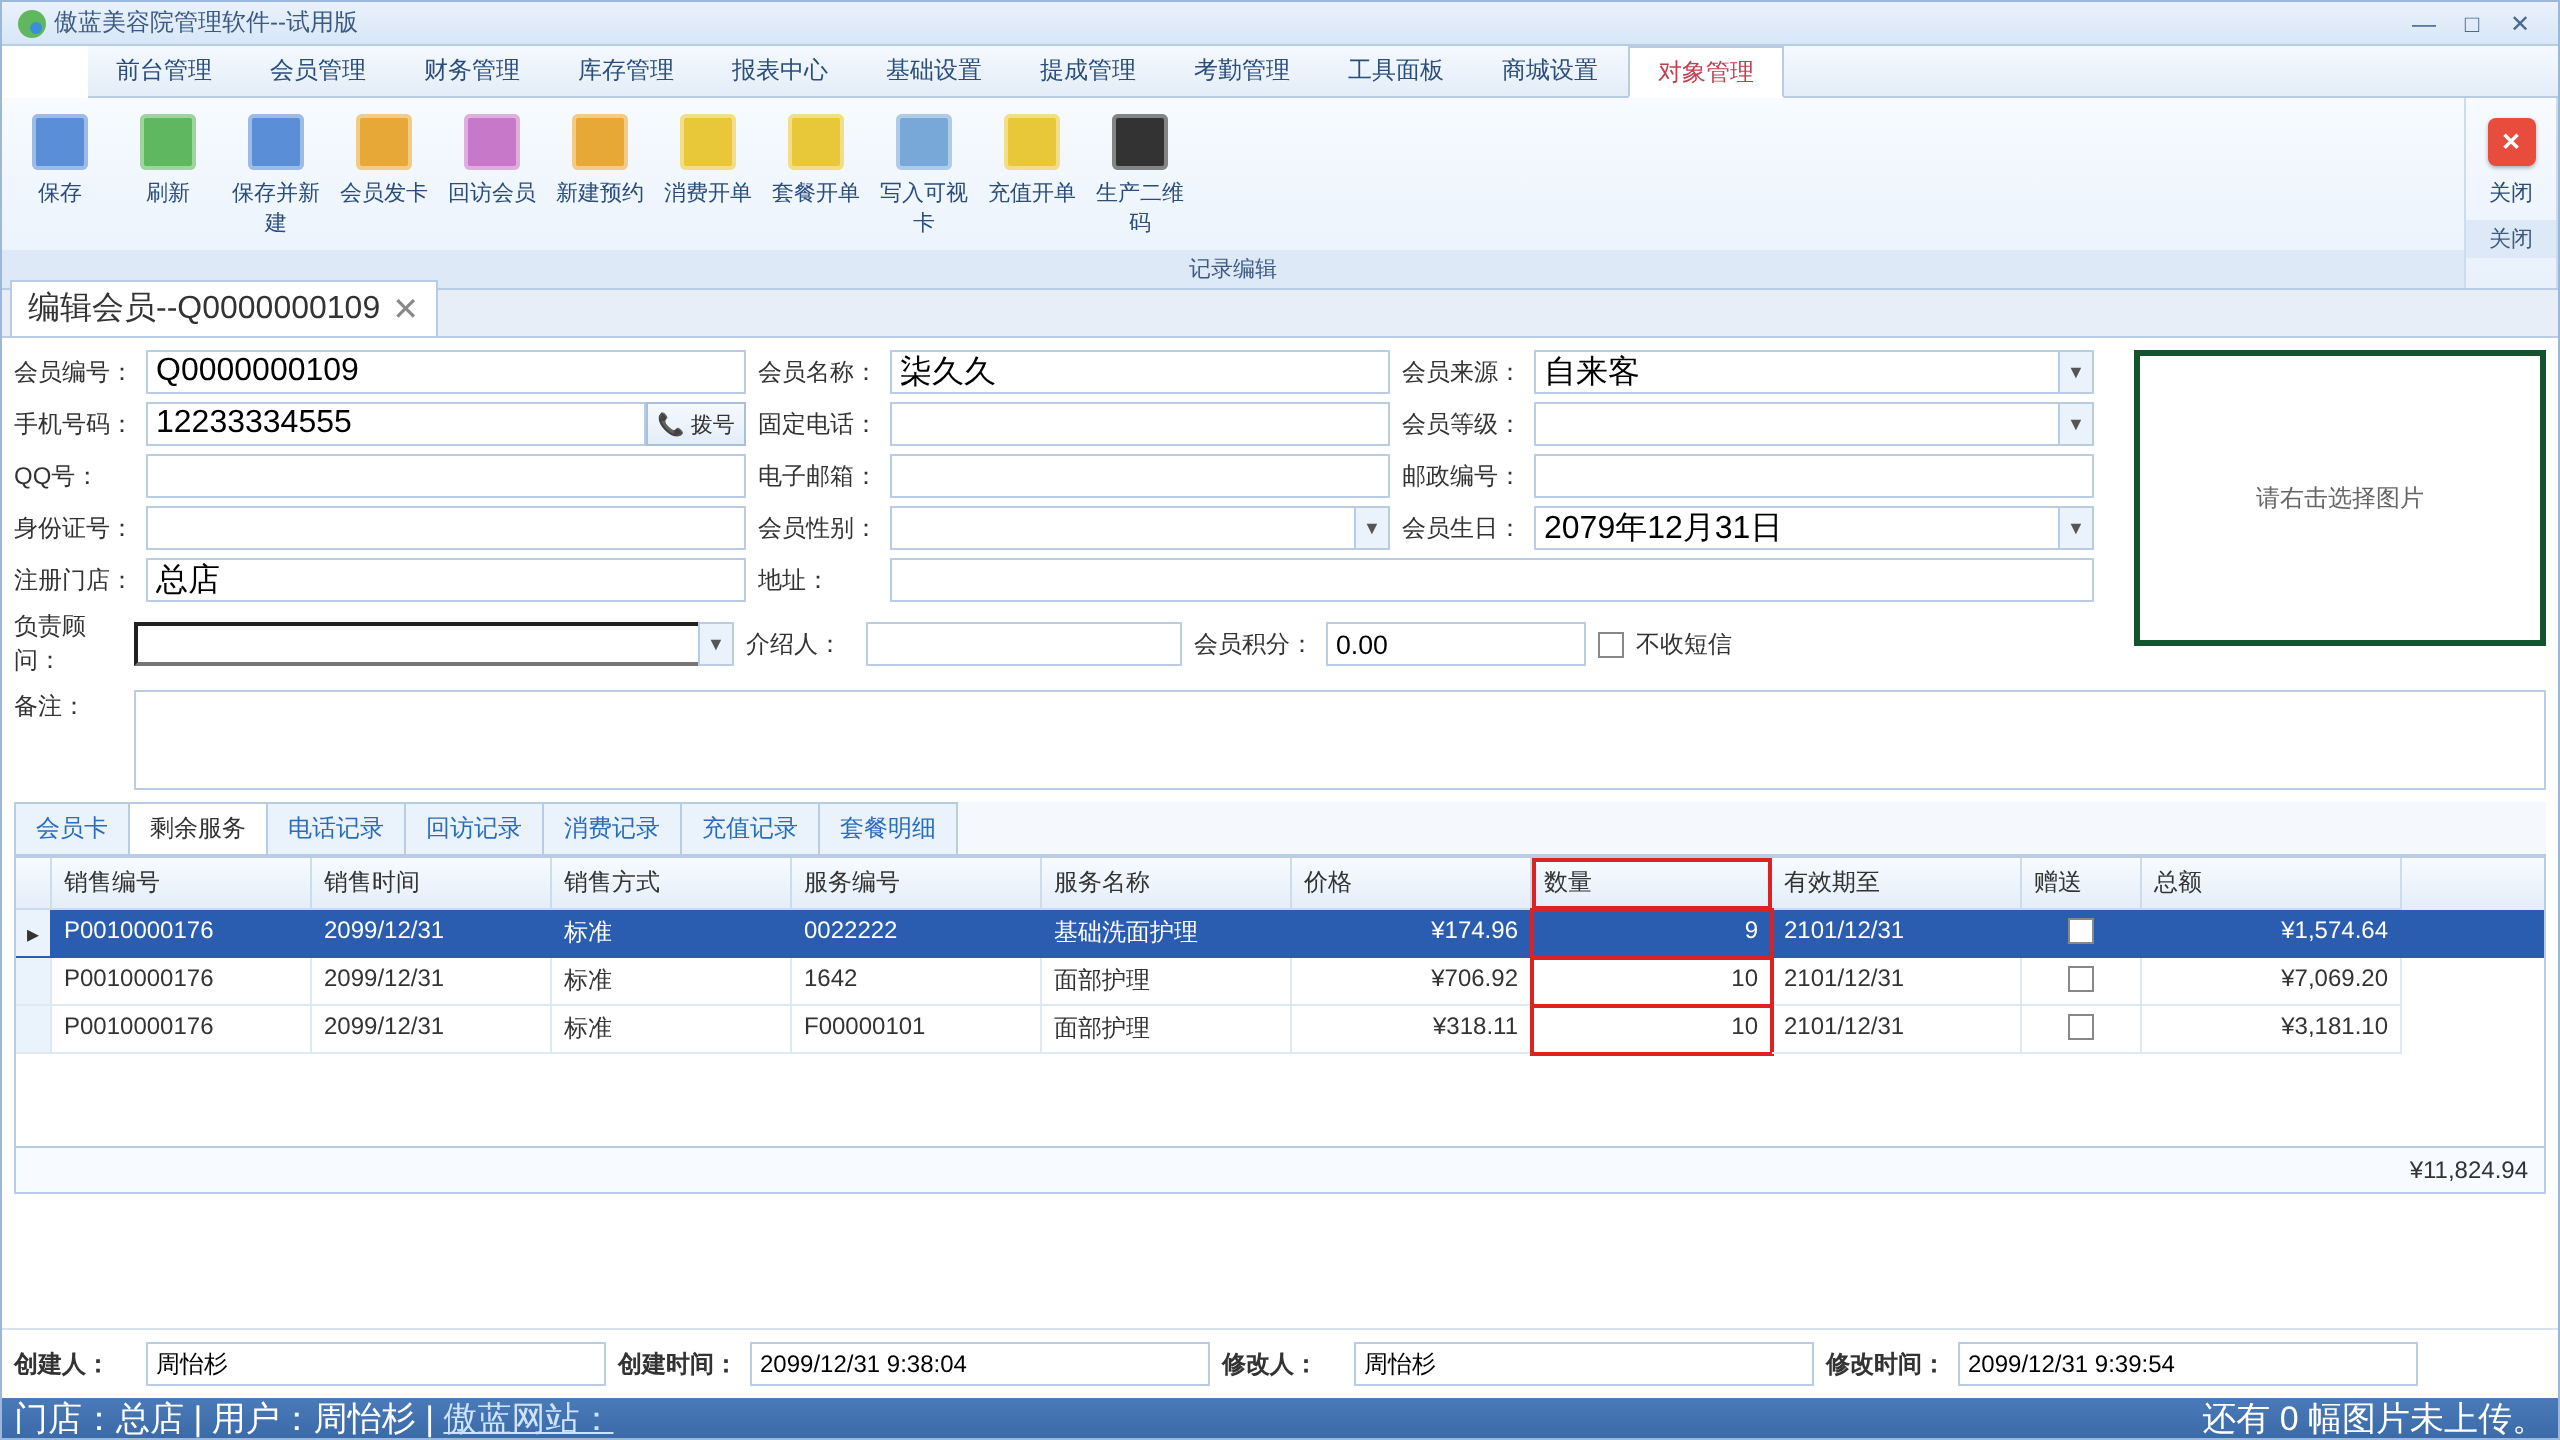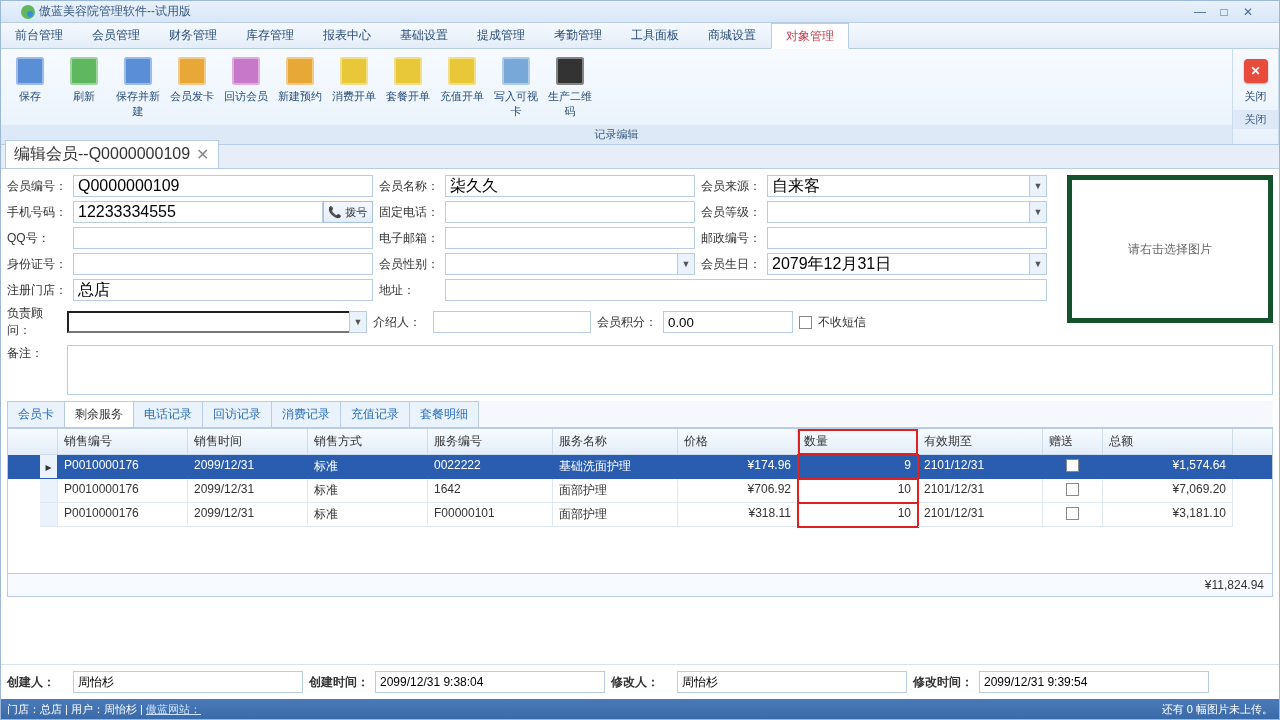--- a/index.html
+++ b/index.html
@@ -1,68 +1,68 @@
 <!DOCTYPE html>
 <html><head>
 <meta charset="utf-8">
 <style>
 * { box-sizing: border-box; margin: 0; padding: 0; }
 body { font-family: "Microsoft YaHei", SimSun, Arial, sans-serif; font-size: 12px; background: #e8eef7; color: #333; overflow: hidden; }
 .window { width: 1280px; height: 720px; background: #fff; display: flex; flex-direction: column; border: 1px solid #9bb7d9; }
-.titlebar { height: 22px; background: linear-gradient(#eaf2fb, #d7e6f7); display: flex; align-items: center; padding: 0 20px; border-bottom: 1px solid #b8cde4; }
+.titlebar { height: 22px; background: linear-gradient(#eaf2fb, #d7e6f7); display: flex; align-items: center; padding: 0 8px; border-bottom: 1px solid #b8cde4; }
 .titlebar .logo { width: 14px; height: 14px; background: #5fb85f; border-radius: 50%; margin-right: 4px; position: relative; }
 .titlebar .logo::after { content: ""; position: absolute; width: 6px; height: 6px; background: #3a8fd8; border-radius: 50%; left: 6px; top: 6px; }
 .titlebar-title { flex: 1; color: #3b5a82; }
 .winbtns { display: flex; gap: 2px; }
 .winbtn { width: 22px; height: 16px; display: flex; align-items: center; justify-content: center; color: #4a6a92; cursor: pointer; }
-.menubar { height: 26px; background: linear-gradient(#f5f9fe, #e3edf8); display: flex; border-bottom: 1px solid #b8cde4; }
+.menubar { height: 26px; background: linear-gradient(#f5f9fe, #e3edf8); display: flex; border-bottom: 1px solid #b8cde4; margin-left: 43px; }
 .menuitem { padding: 0 14px; display: flex; align-items: center; color: #2a4d7a; cursor: pointer; border-right: 1px solid transparent; }
 .menuitem.active { background: #fff; border: 1px solid #b8cde4; border-bottom: 1px solid #fff; margin-bottom: -1px; color: #c04050; }
 .ribbon { display: flex; background: linear-gradient(#f7fbff, #e8f1fb); border-bottom: 1px solid #b8cde4; }
 .ribbon-group { display: flex; flex-direction: column; border-right: 1px solid #cbdced; }
 .ribbon-buttons { display: flex; padding: 2px; }
 .ribbon-btn { width: 54px; display: flex; flex-direction: column; align-items: center; padding: 4px 2px; cursor: pointer; }
 .ribbon-btn .ico { width: 32px; height: 32px; display: flex; align-items: center; justify-content: center; margin-bottom: 2px; }
 .ribbon-btn span { text-align: center; font-size: 11px; color: #2a4d7a; }
 .ribbon-group-label { text-align: center; font-size: 11px; color: #3b5a82; background: #dde9f6; padding: 2px 0; }
 .close-x { width: 24px; height: 24px; background: #e74c3c; border-radius: 4px; display: flex; align-items: center; justify-content: center; color: #fff; font-weight: bold; box-shadow: 0 1px 2px rgba(0,0,0,.3); }
 .tab-strip { height: 24px; background: #e8eef7; display: flex; align-items: flex-end; padding-left: 4px; border-bottom: 1px solid #b8cde4; }
 .doc-tab { background: #fff; border: 1px solid #b8cde4; border-bottom: none; padding: 3px 8px; display: flex; align-items: center; gap: 6px; font-size: 16px; }
 .doc-tab .x { color: #888; cursor: pointer; }
 .form-area { padding: 6px; background: #fff; }
 .form-grid { display: grid; grid-template-columns: 60px 300px 60px 250px 60px 280px; gap: 4px 6px; align-items: center; }
 .form-grid label { text-align: left; color: #333; font-size: 12px; white-space: nowrap; }
 .form-grid input, .form-grid select { height: 22px; border: 1px solid #b8cde4; padding: 0 4px; font-size: 16px; width: 100%; }
 .form-row2 { display: flex; align-items: center; gap: 6px; margin-top: 4px; }
-.photo-box { border: 5px solid #14532d; width: 206px; height: 148px; display: flex; align-items: center; justify-content: center; color: #666; }
+.photo-box { border: 3px solid #14532d; width: 206px; height: 148px; display: flex; align-items: center; justify-content: center; color: #666; }
 .top-form-wrap { display: flex; gap: 8px; }
 .dial-btn { width: 50px; height: 22px; background: linear-gradient(#f5f9fe,#e3edf8); border: 1px solid #a8c0db; display: inline-flex; align-items: center; justify-content: center; gap: 3px; cursor: pointer; font-size: 11px; }
 .remark-row { display: flex; gap: 6px; margin-top: 6px; }
 .remark-row textarea { flex: 1; height: 50px; border: 1px solid #b8cde4; resize: none; font-size: 12px; padding: 4px; }
 .sub-tabs { display: flex; border-bottom: 1px solid #b8cde4; background: #f5f9fe; margin-top: 6px; }
 .sub-tab { padding: 4px 10px; border: 1px solid #b8cde4; border-bottom: none; margin-right: -1px; background: #eaf2fb; color: #2a6dbb; cursor: pointer; font-size: 12px; }
 .sub-tab.active { background: #fff; color: #333; }
 .grid { border: 1px solid #b8cde4; }
-.grid-head, .grid-row { display: grid; grid-template-columns: 18px 130px 120px 120px 125px 125px 120px 120px 125px 60px 130px; padding-left: 32px; }
+.grid-head, .grid-row { display: grid; grid-template-columns: 18px 130px 120px 120px 125px 125px 120px 120px 125px 60px 130px; }
 .grid-head { background: linear-gradient(#f7fbff,#e3edf8); }
 .gh { border-right: 1px solid #cbdced; border-bottom: 1px solid #cbdced; padding: 4px 6px; font-size: 12px; color: #333; overflow: hidden; white-space: nowrap; }
 .gh.qty { outline: 2px solid #d22; outline-offset: -2px; }
 .grid-row .gc { border-right: 1px solid #e0e8f2; border-bottom: 1px solid #e0e8f2; padding: 3px 6px; font-size: 12px; overflow: hidden; white-space: nowrap; }
 .grid-row.sel { background: #2a5db0; color: #fff; }
 .grid-row.sel .gc { border-color: #2a5db0; }
 .gc.num { text-align: right; }
 .gc.qty { outline: 2px solid #d22; outline-offset: -1px; text-align: right; }
 .grid-row .marker { display: flex; align-items: center; justify-content: center; background: #eaf2fb; color: #333; }
 .grid-row.sel .marker { background: #eaf2fb; color: #333; }
 .grid-body { height: 118px; background: #fff; }
 .total-bar { text-align: right; padding: 4px 8px; border: 1px solid #b8cde4; border-top: none; background: #f7fbff; font-size: 12px; }
 .footer-form { display: flex; gap: 6px; padding: 6px; align-items: center; background: #fff; border-top: 1px solid #d7e2ef; }
 .footer-form label { width: 60px; font-weight: bold; }
 .footer-form input { height: 22px; border: 1px solid #b8cde4; padding: 0 4px; font-size: 12px; }
-.statusbar { height: 20px; background: linear-gradient(#4a7ab8,#3a6aa8); color: #fff; display: flex; align-items: center; padding: 0 6px; font-size: 11px; justify-content: space-between; text-align: center; }
+.statusbar { height: 20px; background: linear-gradient(#4a7ab8,#3a6aa8); color: #fff; display: flex; align-items: center; padding: 0 6px; font-size: 17px; justify-content: space-between; text-align: center; }
 .statusbar a { color: #cde3ff; text-decoration: underline; }
 .chk { width: 13px; height: 13px; border: 1px solid #888; display: inline-block; background: #fff; vertical-align: middle; }
 .phone-cell { display: flex; gap: 0; }
 .phone-cell input { flex: 1; }
 .sel-input { display: flex; }
 .sel-input input { flex: 1; border-right: none; }
 .sel-input .dd { width: 18px; height: 22px; border: 1px solid #b8cde4; background: #eaf2fb; display: flex; align-items: center; justify-content: center; cursor: pointer; font-size: 9px; color: #555; }
 </style>
 </head>
 <body>
@@ -138,29 +138,29 @@
             <span>消费开单</span>
           </div>
           <div class="ribbon-btn">
             <div class="ico">
               <div style="width:28px;height:28px;background:#e8c838;border-radius:3px;box-shadow:inset 0 0 0 2px rgba(255,255,255,.4)"></div>
             </div>
             <span>套餐开单</span>
           </div>
           <div class="ribbon-btn">
             <div class="ico">
+              <div style="width:28px;height:28px;background:#78a8d8;border-radius:3px;box-shadow:inset 0 0 0 2px rgba(255,255,255,.4)"></div>
+            </div>
+            <span>写入可视卡</span>
+          </div>
+          <div class="ribbon-btn">
+            <div class="ico">
               <div style="width:28px;height:28px;background:#e8c838;border-radius:3px;box-shadow:inset 0 0 0 2px rgba(255,255,255,.4)"></div>
             </div>
             <span>充值开单</span>
-          </div>
-          <div class="ribbon-btn">
-            <div class="ico">
-              <div style="width:28px;height:28px;background:#78a8d8;border-radius:3px;box-shadow:inset 0 0 0 2px rgba(255,255,255,.4)"></div>
-            </div>
-            <span>写入可视卡</span>
           </div>
           <div class="ribbon-btn">
             <div class="ico">
               <div style="width:28px;height:28px;background:#333;border-radius:3px;box-shadow:inset 0 0 0 2px rgba(255,255,255,.4)"></div>
             </div>
             <span>生产二维码</span>
           </div>
         </div>
       <div class="ribbon-group-label">记录编辑</div>
     </div>

